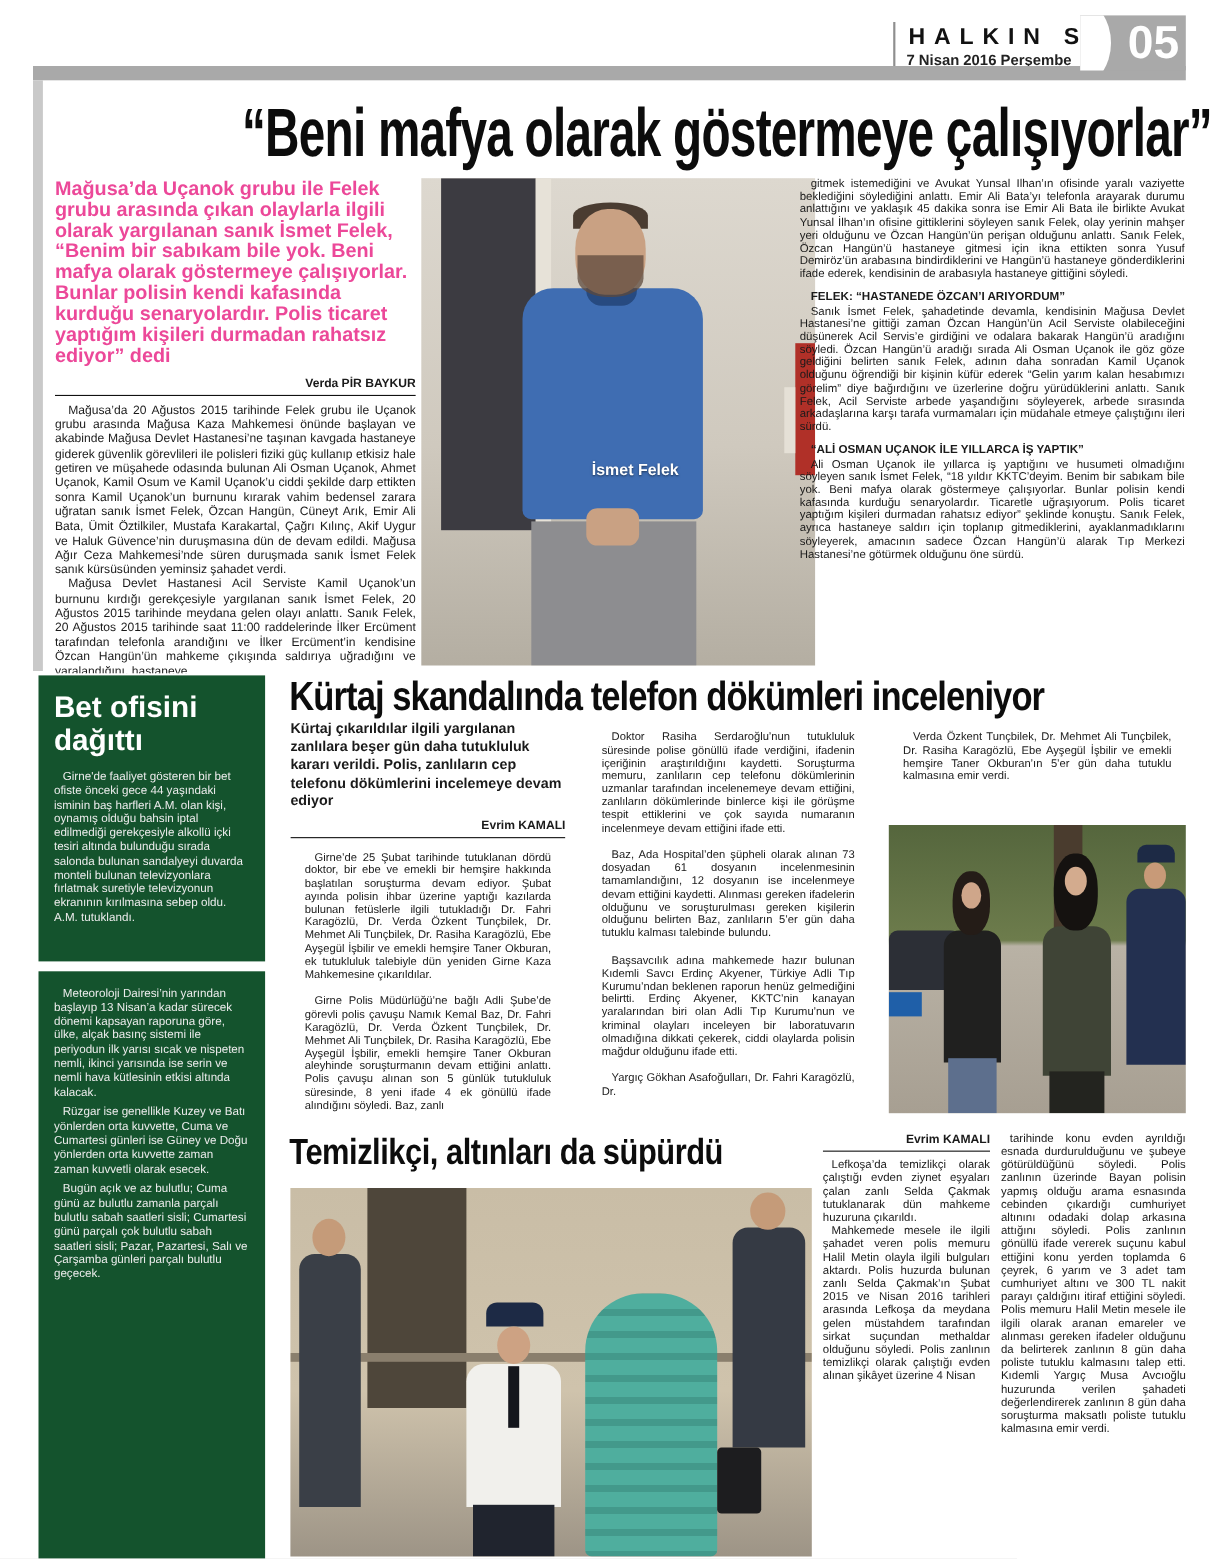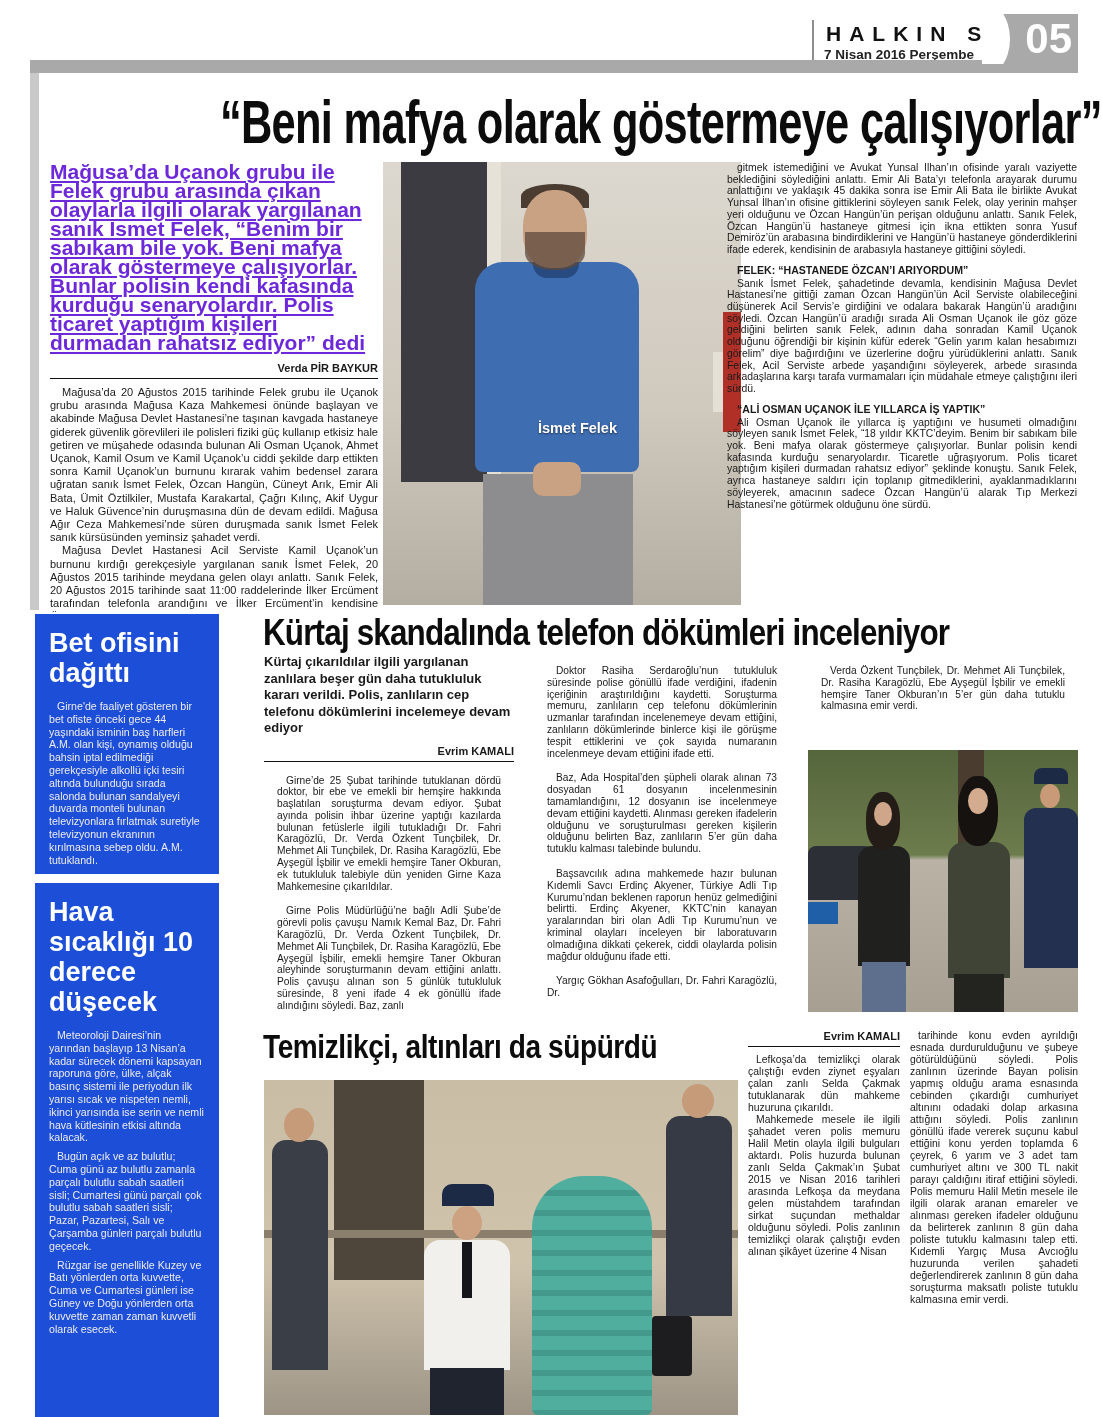--- a/index.html
+++ b/index.html
@@ -15,21 +15,21 @@
   .page-badge::before{content:"";position:absolute;left:-30px;top:-14px;width:58px;height:78px;background:#ffffff;border-radius:50%;}
   .page-badge span{position:absolute;right:6px;top:1px;font-size:42px;font-weight:bold;color:#ffffff;line-height:48px;}
   .left-rail{position:absolute;left:30px;top:73px;width:9px;height:537px;background:#c9c9c9;}
 
   
   .headline1{position:absolute;left:31px;top:86px;width:1040px;margin:0;}
   .headline1 span{display:inline-block;white-space:nowrap;font-size:62px;font-weight:800;letter-spacing:-1px;
                   transform:scaleX(0.70);transform-origin:center;color:#0c0c0c;}
   .a1-leftcol{position:absolute;left:50px;top:162px;width:328px;height:450px;overflow:hidden;}
   .a1-rightcol{position:absolute;left:727px;top:162px;width:350px;height:452px;overflow:hidden;}
-  .lead{font-size:21px;line-height:19px;font-weight:bold;color:#6d28d9;margin:0 0 10px 0;text-decoration:underline;}
+  .lead{font-size:18px;line-height:19px;font-weight:bold;color:#ec4899;margin:0 0 10px 0;}
   .byline{font-size:11px;font-weight:bold;text-align:right;margin:0 0 4px 0;}
   .byline-rule{border:none;border-top:1.5px solid #111;margin:0 0 7px 0;}
   .bodytext{font-size:11px;line-height:13.2px;text-align:justify;margin:0;text-indent:12px;}
   .a1-rightcol .bodytext{font-size:10.4px;line-height:11.7px;text-indent:10px;}
   .subhead{font-size:10.6px;font-weight:bold;margin:8px 0 2px 0;text-indent:10px;}
 
   
   .photo1{position:absolute;left:383px;top:162px;width:334px;height:443px;overflow:hidden;
           background:linear-gradient(180deg,#ddd8cf 0%,#cfc9be 55%,#b4aea2 100%);padding-left:24px;}
   .p1-door{position:absolute;left:18px;top:0;width:86px;height:320px;background:#3c3b41;}
@@ -39,21 +39,21 @@
   .p1-head{position:absolute;left:140px;top:28px;width:64px;height:78px;border-radius:46% 46% 42% 42%;background:#c9a183;}
   .p1-beard{position:absolute;left:142px;top:70px;width:60px;height:38px;border-radius:0 0 45% 45%;background:#5d4a3c;opacity:.75;}
   .p1-hair{position:absolute;left:138px;top:22px;width:68px;height:24px;border-radius:50% 50% 0 0;background:#4a3c31;}
   .p1-shirt{position:absolute;left:92px;top:100px;width:164px;height:210px;border-radius:28px 28px 8px 8px;background:#3f6db2;}
   .p1-collar{position:absolute;left:150px;top:100px;width:46px;height:16px;background:#274a80;border-radius:0 0 14px 14px;}
   .p1-arms{position:absolute;left:150px;top:300px;width:48px;height:34px;border-radius:10px;background:#c9a183;}
   .p1-pants{position:absolute;left:100px;top:312px;width:150px;height:131px;background:#8d8d90;}
   .p1-caption{position:absolute;left:155px;top:258px;font-size:14.5px;font-weight:bold;color:#ffffff;text-shadow:0 1px 2px rgba(0,0,0,.55);}
 
   
-  .blackbox{position:absolute;left:35px;width:184px;background:#1d4ed8;color:#f2f2f2;box-sizing:border-box;padding:14px;overflow:hidden;}
+  .blackbox{position:absolute;left:35px;width:206px;background:#14532d;color:#f2f2f2;box-sizing:border-box;padding:14px;overflow:hidden;}
   .box1{top:614px;height:260px;}
   .box2{top:883px;height:534px;}
   .boxtitle{font-size:27px;line-height:30px;font-weight:bold;color:#ffffff;margin:0 0 12px 0;}
   .boxbody{font-size:10.6px;line-height:12.8px;margin:0 0 6px 0;text-indent:8px;color:#ececec;}
 
   
   .headline2{position:absolute;left:263px;top:612px;margin:0;width:815px;white-space:nowrap;}
   .headline2 span{display:inline-block;font-size:37px;font-weight:800;letter-spacing:-1px;transform:scaleX(0.85);transform-origin:left;color:#0c0c0c;}
   .a2-col1{position:absolute;left:264px;top:654px;width:250px;height:360px;overflow:hidden;}
   .a2-col2{position:absolute;left:534px;top:652px;width:256px;height:362px;overflow:hidden;}
@@ -153,24 +153,23 @@
     <p class="subhead">“ALİ OSMAN UÇANOK İLE YILLARCA İŞ YAPTIK”</p>
     <p class="bodytext">Ali Osman Uçanok ile yıllarca iş yaptığını ve husumeti olmadığını söyleyen sanık İsmet Felek, “18 yıldır KKTC’deyim. Benim bir sabıkam bile yok. Beni mafya olarak göstermeye çalışıyorlar. Bunlar polisin kendi kafasında kurduğu senaryolardır. Ticaretle uğraşıyorum. Polis ticaret yaptığım kişileri durmadan rahatsız ediyor” şeklinde konuştu. Sanık Felek, ayrıca hastaneye saldırı için toplanıp gitmediklerini, ayaklanmadıklarını söyleyerek, amacının sadece Özcan Hangün’ü alarak Tıp Merkezi Hastanesi’ne götürmek olduğunu öne sürdü.</p>
   </div>
 
   <div class="blackbox box1">
     <h2 class="boxtitle">Bet ofisini dağıttı</h2>
     <p class="boxbody">Girne'de faaliyet gösteren bir bet ofiste önceki gece 44 yaşındaki isminin baş harfleri A.M. olan kişi, oynamış olduğu bahsin iptal edilmediği gerekçesiyle alkollü içki tesiri altında bulunduğu sırada salonda bulunan sandalyeyi duvarda monteli bulunan televizyonlara fırlatmak suretiyle televizyonun ekranının kırılmasına sebep oldu. A.M. tutuklandı.</p>
   </div>
 
   <div class="blackbox box2">
-    <h2 class="boxtitle">Hava sıcaklığı 10 derece düşecek</h2>
     <p class="boxbody">Meteoroloji Dairesi’nin yarından başlayıp 13 Nisan’a kadar sürecek dönemi kapsayan raporuna göre, ülke, alçak basınç sistemi ile periyodun ilk yarısı sıcak ve nispeten nemli, ikinci yarısında ise serin ve nemli hava kütlesinin etkisi altında kalacak.</p>
+    <p class="boxbody">Rüzgar ise genellikle Kuzey ve Batı yönlerden orta kuvvette, Cuma ve Cumartesi günleri ise Güney ve Doğu yönlerden orta kuvvette zaman zaman kuvvetli olarak esecek.</p>
     <p class="boxbody">Bugün açık ve az bulutlu; Cuma günü az bulutlu zamanla parçalı bulutlu sabah saatleri sisli; Cumartesi günü parçalı çok bulutlu sabah saatleri sisli; Pazar, Pazartesi, Salı ve Çarşamba günleri parçalı bulutlu geçecek.</p>
-    <p class="boxbody">Rüzgar ise genellikle Kuzey ve Batı yönlerden orta kuvvette, Cuma ve Cumartesi günleri ise Güney ve Doğu yönlerden orta kuvvette zaman zaman kuvvetli olarak esecek.</p>
   </div>
 
   <h2 class="headline2">
     <span>Kürtaj skandalında telefon dökümleri inceleniyor</span>
   </h2>
 
   <div class="a2-col1">
     <p class="intro2">Kürtaj çıkarıldılar ilgili yargılanan zanlılara beşer gün daha tutukluluk kararı verildi. Polis, zanlıların cep telefonu dökümlerini incelemeye devam ediyor</p>
     <p class="byline">Evrim KAMALI</p>
     <hr class="byline-rule">

